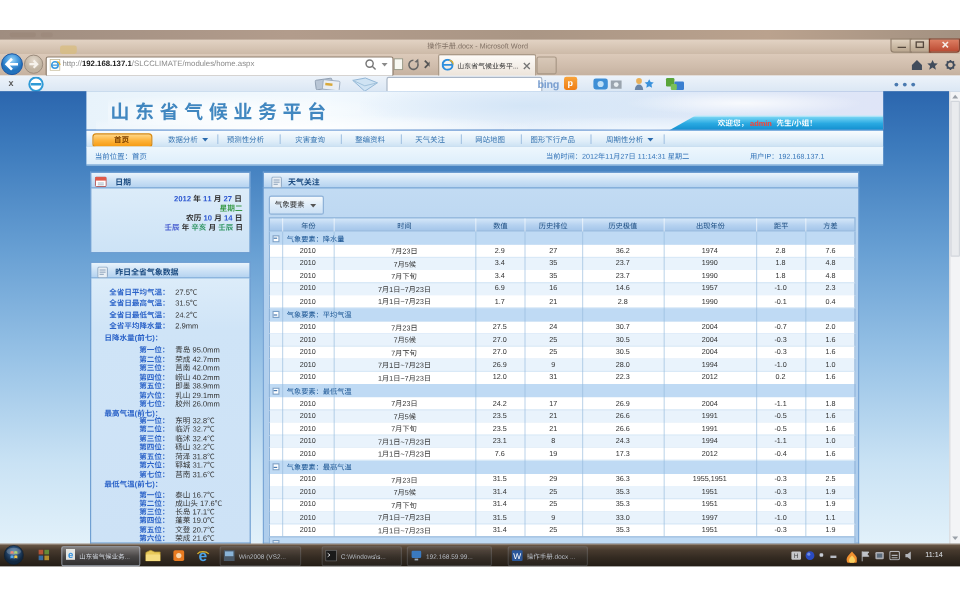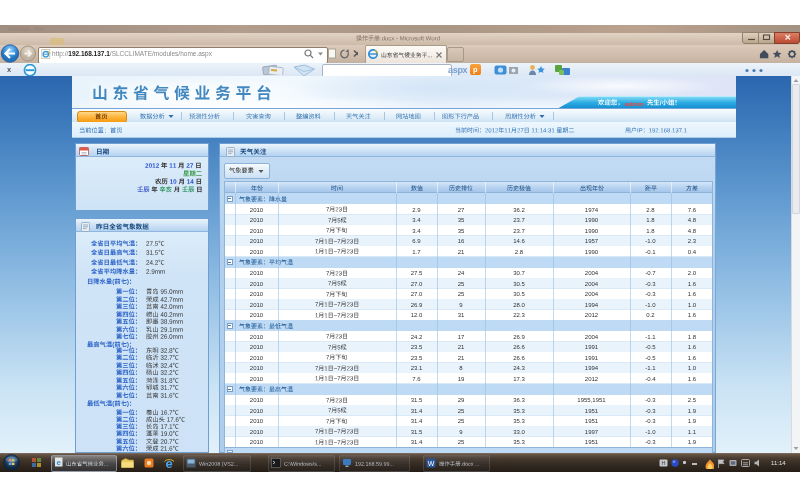--- a/index.html
+++ b/index.html
@@ -341,21 +341,21 @@
 <svg style="position:absolute;left:262.0px;top:64.0px;" width="24.0" height="11.0" viewBox="0 0 24.0 11.0">
       <rect x="1" y="2" width="14" height="8" rx="1" fill="#b9c6d6" stroke="#8898ac" stroke-width="0.7" transform="rotate(-8 8 6)"></rect>
       <rect x="7" y="3" width="14" height="8" rx="1" fill="#e9eef4" stroke="#98a8bc" stroke-width="0.7" transform="rotate(6 14 7)"></rect>
       <rect x="9" y="5.5" width="6" height="2" fill="#d8a93a" transform="rotate(6 14 7)"></rect>
     </svg>
 <svg style="position:absolute;left:292.0px;top:63.5px;" width="25.0" height="13.0" viewBox="0 0 25.0 13.0">
       <path d="M2 3l10.5-2 10 4-10.5 7z" fill="#cfe3f3" stroke="#8fb4d4" stroke-width="0.8"></path>
       <path d="M2 3l10 4.5 10.5-2.5" fill="none" stroke="#9fc0da" stroke-width="0.8"></path>
     </svg>
 <div style="position:absolute;left:322.0px;top:63.5px;width:128.0px;height:12.0px;background:#fff;border:1px solid #aab6c6;border-radius:2px"></div>
-<div style="position:absolute;left:448.0px;top:64.8px;font-size:9.0px;line-height:10.3px;color:#7a9fd0;font-weight:bold;white-space:nowrap;letter-spacing:-0.3px">aspx</div>
+<div style="position:absolute;left:448.0px;top:64.8px;font-size:9.0px;line-height:10.3px;color:#7a9fd0;font-weight:bold;white-space:nowrap;letter-spacing:-0.3px">bing</div>
 <div style="position:absolute;left:470.0px;top:64.0px;width:11.0px;height:11.0px;background:linear-gradient(180deg,#f8a43c,#ef7d14);border-radius:2px"></div>
 <div style="position:absolute;left:473.0px;top:65.8px;font-size:7.5px;line-height:8.6px;color:#fff;font-weight:bold;white-space:nowrap;">p</div>
 <svg style="position:absolute;left:494.0px;top:63.5px;" width="28.0" height="12.0" viewBox="0 0 28.0 12.0">
       <rect x="0.5" y="1.5" width="12" height="9" rx="2" fill="#3f8fd6"></rect>
       <circle cx="6.5" cy="6" r="2.6" fill="#bfe0f8"></circle>
       <path d="M15 3h9v7h-9z" fill="#9aa4ae"></path>
       <circle cx="19.5" cy="6.5" r="2" fill="#e8eef2"></circle>
     </svg>
 <svg style="position:absolute;left:528.0px;top:63.5px;" width="19.0" height="12.0" viewBox="0 0 19.0 12.0">
       <circle cx="4.5" cy="3.5" r="2.4" fill="#e8b05a"></circle>

